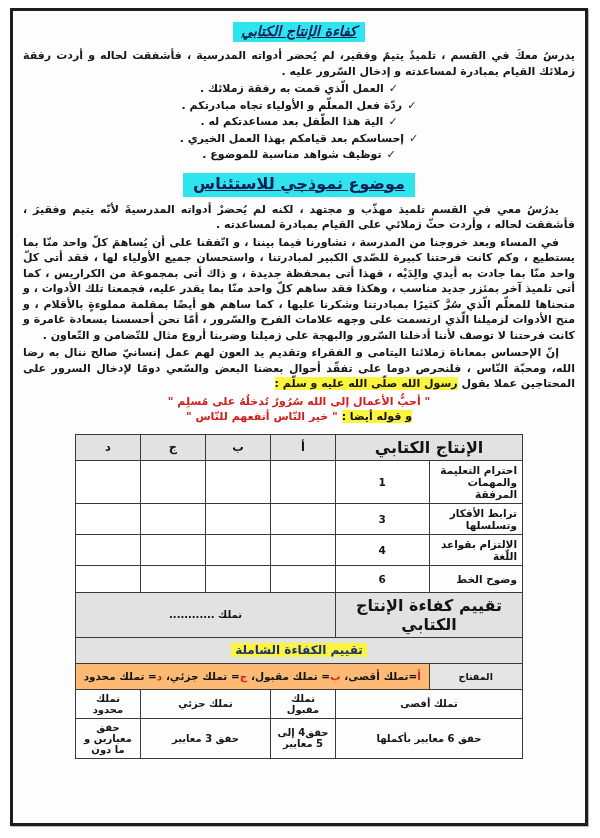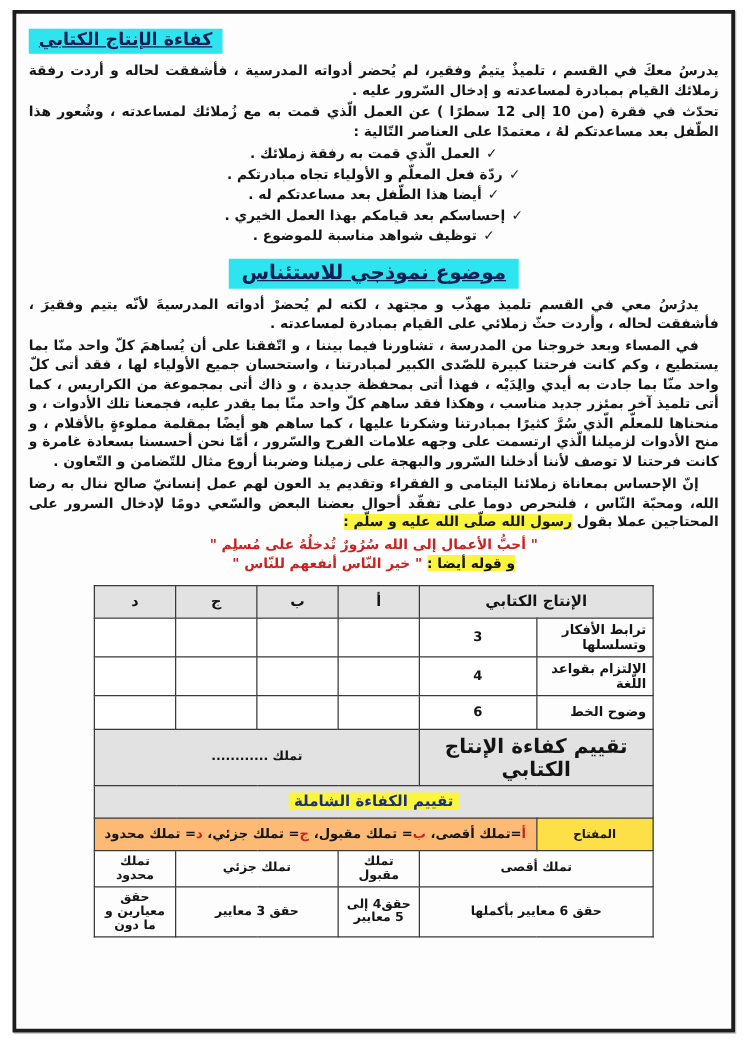--- a/index.html
+++ b/index.html
@@ -26,22 +26,23 @@
     box-sizing: border-box;
     box-shadow: 1px 1px 0 #b8b8b8;
     overflow: hidden;
   }
   .inner {
     padding: 6px 10px 0 10px;
   }
 
   
   .title-wrap {
-    text-align: left;
+    text-align: center;
     margin: 4px 0 6px 0;
+    font-style: italic;
   }
   .title-cyan {
     display: inline-block;
     background: #2ee4ef;
     color: #0f1d52;
     font-weight: bold;
     font-size: 14px;
     line-height: 17px;
     padding: 1px 8px 2px 8px;
     text-decoration: underline;
@@ -129,21 +130,21 @@
     vertical-align: middle;
   }
   .grid .hdr {
     background: #e2e2e2;
     text-align: center;
     font-size: 11.5px;
   }
   .grid .hdr-main {
     background: #e2e2e2;
     text-align: center;
-    font-size: 12px;
+    font-size: 16px;
   }
   .c-num {
     width: 26px;
     text-align: center;
     background: #ffffff;
   }
   .c-crit { text-align: right; padding-right: 7px; }
   .c-mark { width: 54px; background: #ffffff; }
   .row-crit td { height: 20px; }
 
@@ -165,21 +166,21 @@
     background: #fbf53e;
     color: #1c2f7a;
     padding: 0 4px;
     font-size: 12px;
     margin-top: 20px;
   }
   .key-label {
     width: 44px;
     text-align: center;
     font-size: 9.5px;
-    background: #fde047;
+    background: #e5e5e5;
     margin-top: 24px;
   }
   .key-text {
     text-align: center;
     font-size: 10.5px;
     background: #fdba74;
   }
   .scale-head td, .scale-body td {
     text-align: center;
     font-size: 10px;
@@ -190,26 +191,25 @@
 <body>
 
 <div class="page">
   <div class="inner">
 
     <div class="title-wrap">
       <span class="title-cyan">كفاءة الإنتاج الكتابي</span>
     </div>
 
     <p class="para">يدرسُ معكَ في القسم ، تلميذٌ يتيمٌ وفقير، لم يُحضر أدواته المدرسية ، فأشفقت لحاله و أردت رفقة زملائك القيام بمبادرة لمساعدته  و إدخال السّرور عليه .</p>
-    <p class="para">تحدّث في فقرة (من 10 إلى 12 سطرًا ) عن العمل الّذي قمت به مع زُملائك لمساعدته ، وشُعور هذا الطّفل بعد مساعدتكم لهُ ، معتمدًا على العناصر التّالية :</p>
 
     <ul class="bullets centered">
       <li><span class="check-icon">✓</span><span>العمل الّذي قمت به رفقة زملائك .</span></li>
       <li><span class="check-icon">✓</span><span>ردّة فعل المعلّم و الأولياء تجاه مبادرتكم .</span></li>
-      <li><span class="check-icon">✓</span><span>أيضا هذا الطّفل بعد مساعدتكم له .</span></li>
+      <li><span class="check-icon">✓</span><span>الية هذا الطّفل بعد مساعدتكم له .</span></li>
       <li><span class="check-icon">✓</span><span>إحساسكم بعد قيامكم بهذا العمل الخيري .</span></li>
       <li><span class="check-icon">✓</span><span>توظيف شواهد مناسبة للموضوع .</span></li>
     </ul>
 
     <div class="subtitle-wrap">
       <span class="title-cyan big">موضوع نموذجي للاستئناس</span>
     </div>
 
     <div class="para-block">
       <p class="para indent">يدرُسُ معي في القسم تلميذ مهذّب و مجتهد ، لكنه لم يُحضرْ أدواته المدرسيةَ لأنّه يتيم وفقيرَ ، فأشفقت لحاله ، وأردت حثّ زملائي على القيام بمبادرة لمساعدته .</p>
@@ -223,20 +223,28 @@
       <tbody>
         <tr>
           <td class="hdr-main" colspan="2">الإنتاج الكتابي</td>
           <td class="hdr c-mark">أ</td>
           <td class="hdr c-mark">ب</td>
           <td class="hdr c-mark">ج</td>
           <td class="hdr c-mark">د</td>
         </tr>
 
         <tr class="row-crit">
+          <td class="c-crit">احترام التعليمة والمهمات المرفقة</td>
+          <td class="c-num">1</td>
+          <td class="c-mark"></td>
+          <td class="c-mark"></td>
+          <td class="c-mark"></td>
+          <td class="c-mark"></td>
+        </tr>
+        <tr class="row-crit">
           <td class="c-crit">ترابط الأفكار وتسلسلها</td>
           <td class="c-num">3</td>
           <td class="c-mark"></td>
           <td class="c-mark"></td>
           <td class="c-mark"></td>
           <td class="c-mark"></td>
         </tr>
         <tr class="row-crit">
           <td class="c-crit">الالتزام بقواعد اللّغة</td>
           <td class="c-num">4</td>

